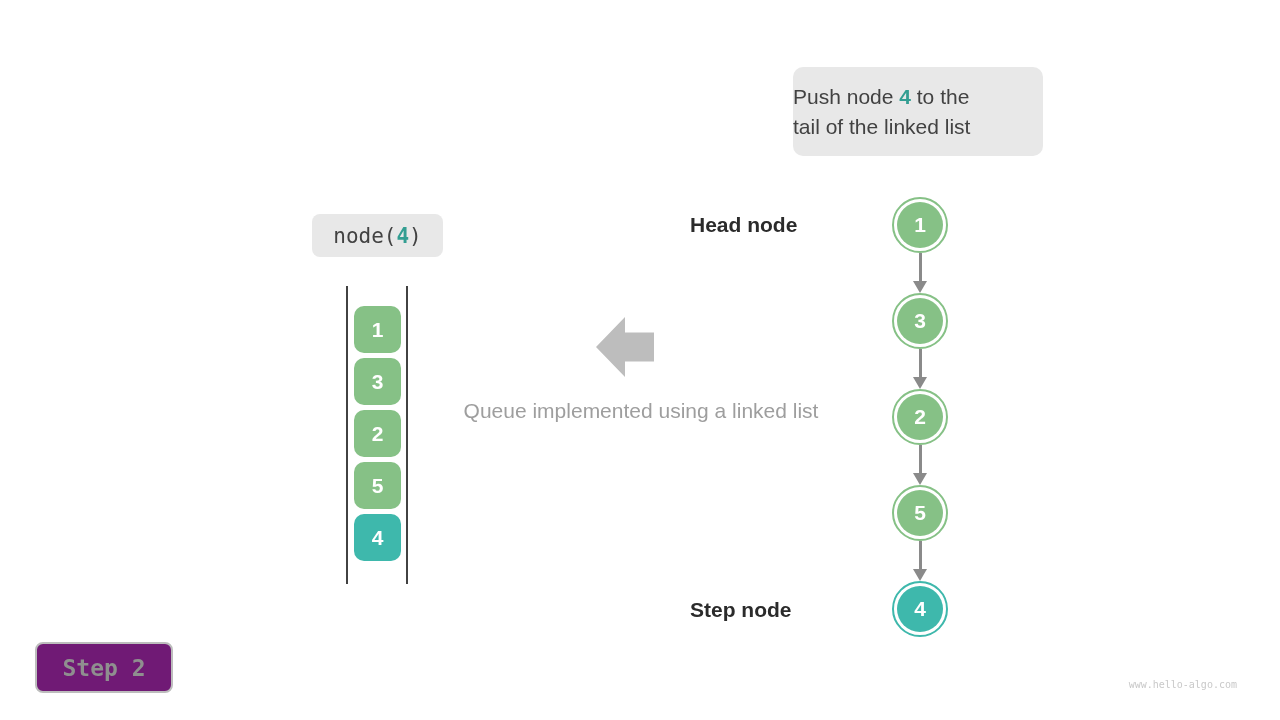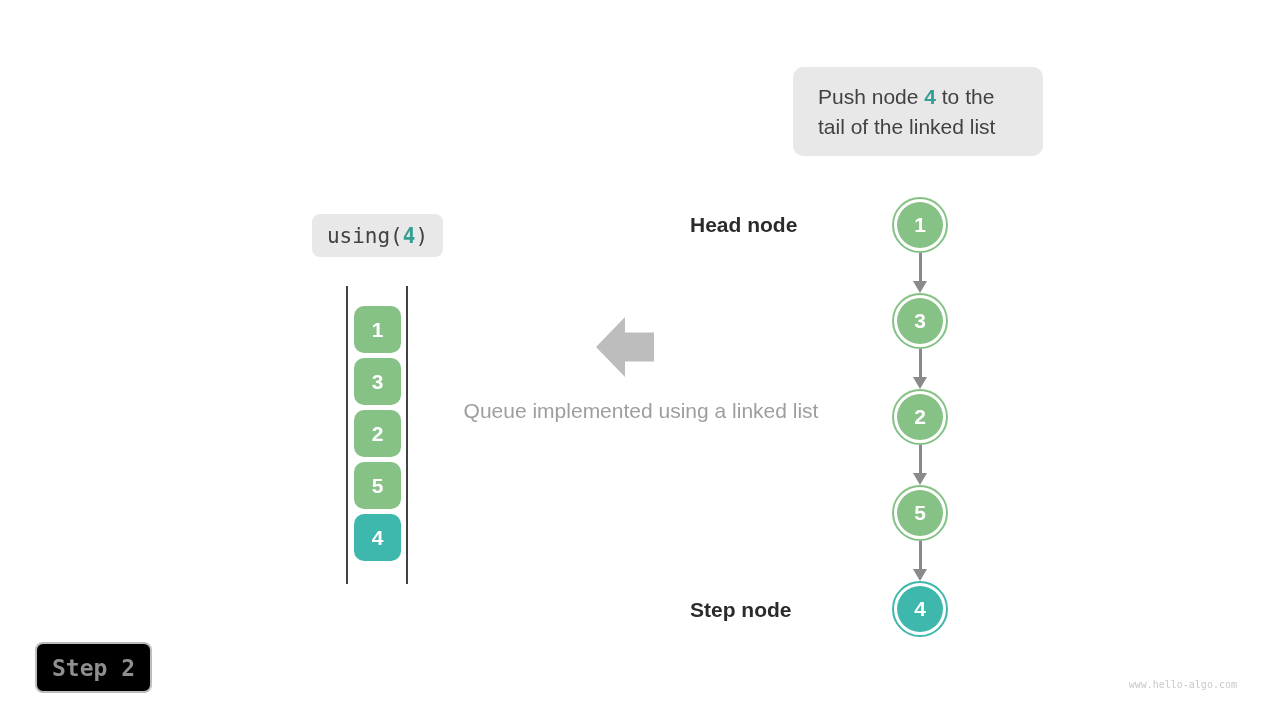--- a/index.html
+++ b/index.html
@@ -15,21 +15,20 @@
   
   .callout {
     position: absolute;
     left: 793px; top: 67px;
     width: 250px; height: 89px;
     background: var(--callout-bg, #e8e8e8);
     border-radius: 10px;
     display: flex;
     flex-direction: column;
     justify-content: center;
-    padding-left: 25px;
     box-sizing: border-box;
     color: var(--dark-text, #424242);
     font-size: 21px;
     line-height: 30px;
   }
   .accent { color: var(--accent-text, #339e92); font-weight: bold; }
 
   
   .push-label {
     position: absolute;
@@ -151,22 +150,22 @@
     border-left: 7px solid transparent;
     border-right: 7px solid transparent;
     border-top: 12px solid var(--connector-gray, #8a8a8a);
   }
   .c0 { top: 253px; } .c1 { top: 349px; } .c2 { top: 445px; } .c3 { top: 541px; }
 
   
   .step-badge {
     position: absolute;
     left: 35px; top: 642px;
-    width: 117px; height: 51px;
-    background: #000000;
+    width: 138px; height: 51px;
+    background: #701a75;
     border: 2px solid #bdbdbd;
     border-radius: 8px;
     box-sizing: border-box;
     display: flex;
     align-items: center;
     justify-content: center;
     font-family: "DejaVu Sans Mono", "Liberation Mono", monospace;
     font-size: 23px;
     font-weight: bold;
     color: var(--step-gray, #8f8f8f);
@@ -185,21 +184,21 @@
 <body>
 
 <div class="canvas">
 
   <div class="callout">
     <div><span>Push node </span><span class="accent">4</span><span> to the</span></div>
     <div>tail of the linked list</div>
   </div>
 
   <div class="push-label">
-      <span>using(</span>
+      <span>node(</span>
       <span class="accent">4</span>
       <span>)</span>
     </div>
 
   <div class="stack-rail rail-left"></div>
   <div class="stack-rail rail-right"></div>
 
   <div class="stack-boxes">
     <div class="stack-box">1</div>
     <div class="stack-box">3</div>

